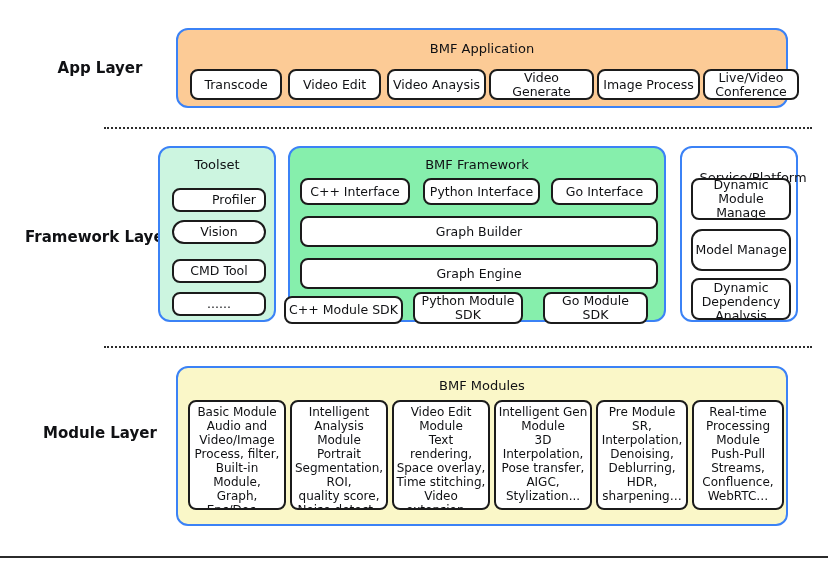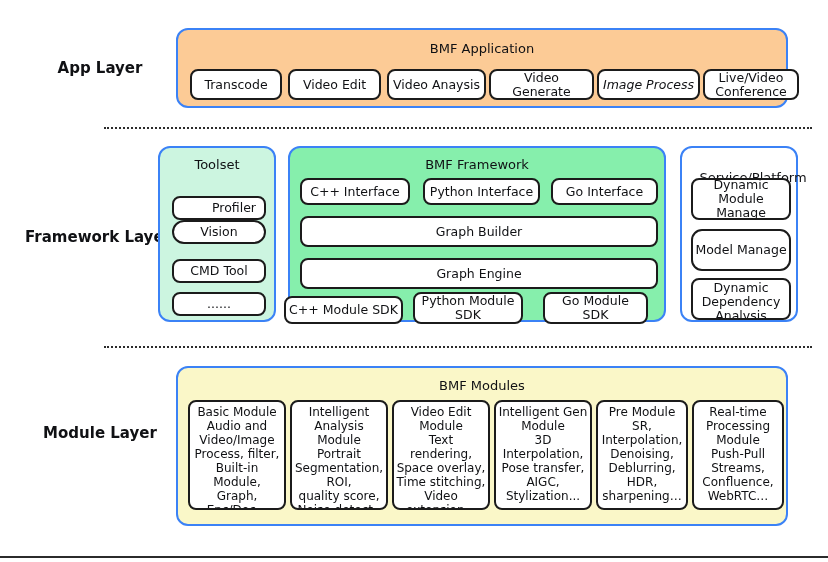--- a/index.html
+++ b/index.html
@@ -150,28 +150,28 @@
   <div class="divider" id="divider-1"></div>
   <div class="divider" id="divider-2"></div>
   <div class="footer-rule"></div>
 
   <div class="panel" id="app-panel">
     <div class="panel-title">BMF Application</div>
     <div class="box" style="left:12px;  width:92px;">Transcode</div>
     <div class="box" style="left:110px; width:93px;">Video Edit</div>
     <div class="box" style="left:209px; width:99px;">Video Anaysis</div>
     <div class="box" style="left:311px; width:105px;">Video Generate</div>
-    <div class="box" style="left:419px; width:103px;font-style:italic;">Image Process</div>
+    <div class="box" style="left:419px; width:103px;">Image Process</div>
     <div class="box" style="left:525px; width:96px; white-space:pre-line;">Live/Video
 Conference</div>
   </div>
 
   <div class="panel" id="toolset-panel">
     <div class="panel-title">Toolset</div>
-    <div class="box" style="top:48px;padding-left:32px;">Profiler</div>
+    <div class="box" style="top:40px;padding-left:32px;">Profiler</div>
     <div class="box" style="top:72px;border-radius:12px;">Vision</div>
     <div class="box" style="top:111px;">CMD Tool</div>
     <div class="box" style="top:144px;">......</div>
   </div>
 
   <div class="panel" id="framework-panel">
     <div class="panel-title">BMF Framework</div>
 
     <div class="box" style="left:10px;  top:30px; width:110px; height:27px;">C++ Interface</div>
     <div class="box" style="left:133px; top:30px; width:117px; height:27px;">Python Interface</div>

